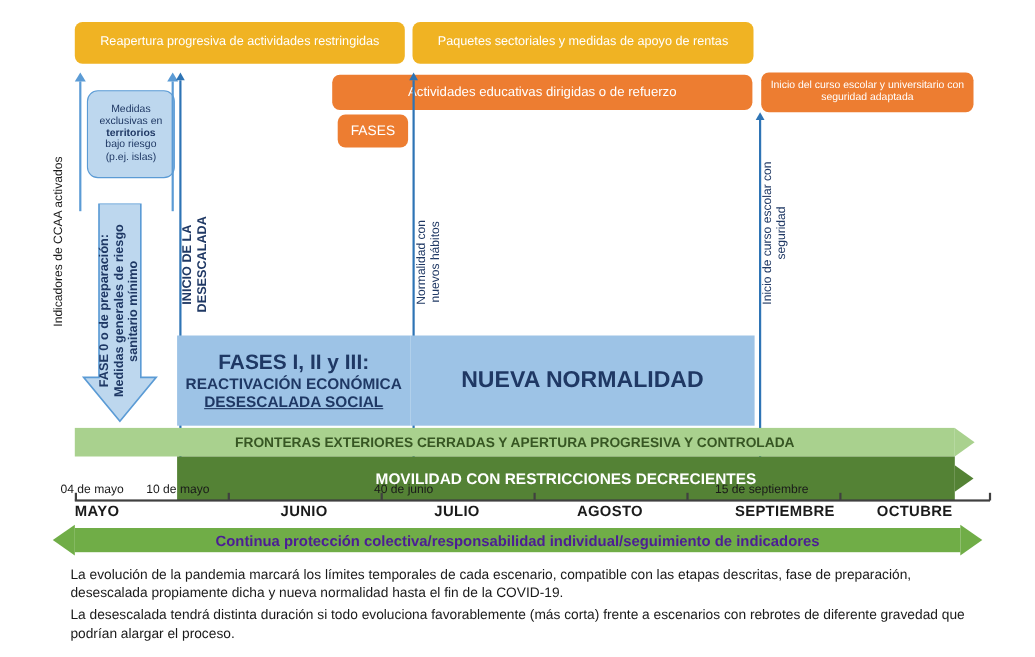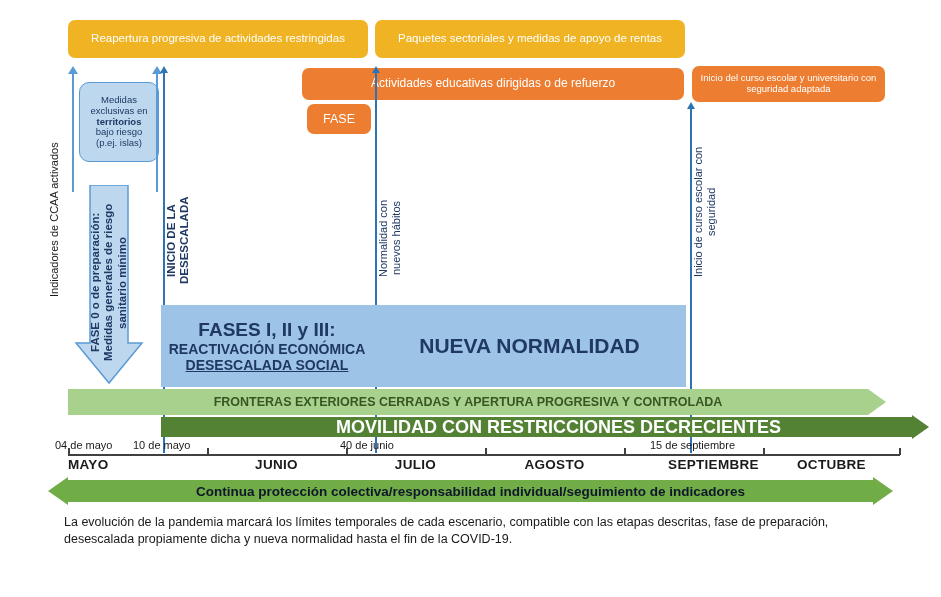--- a/index.html
+++ b/index.html
@@ -111,21 +111,21 @@
     border-top: 14px solid transparent;
     border-bottom: 14px solid transparent;
     border-right: 20px solid #70ad47;
   }
   .tri-right-green {
     width: 0; height: 0;
     border-top: 14px solid transparent;
     border-bottom: 14px solid transparent;
     border-left: 20px solid #70ad47;
   }
-  .greenbar.mid { background: #70ad47; color: #0f172a; }
+  .greenbar.mid { background: #70ad47; color: #4c1d95; }
 
   
   .axis-line { background: #404040; height: 1.5px; }
   .axis-tick { background: #404040; width: 1.5px; height: 7px; }
   .date-label { font-size: 11px; color: #1a1a1a; }
   .month-label { font-size: 13.5px; font-weight: bold; color: #1a1a1a; letter-spacing: .3px; }
 
   
   .footnote {
     font-size: 12.5px;
@@ -148,21 +148,21 @@
 
   <div class="abs box box-orange" style="left:302px; top:68px; width:382px; height:32px; font-size:12px; padding:0 8px;">
     <span>Actividades educativas dirigidas o de refuerzo</span>
   </div>
 
   <div class="abs box box-orange" style="left:692px; top:66px; width:193px; height:36px; font-size:9.5px; padding:0 6px;">
     <span>Inicio del curso escolar y universitario con seguridad adaptada</span>
   </div>
 
   <div class="abs box box-orange" style="left:307px; top:104px; width:64px; height:30px; font-size:12.5px;">
-    <span>FASE</span>
+    <span>FASES</span>
   </div>
 
 
   <div class="abs box box-blue-lite" style="left:79px; top:82px; width:80px; height:80px; font-size:9.5px; flex-direction:column; padding:2px;">
     <span>Medidas</span>
     <span>exclusivas en</span>
     <span style="font-weight:bold;">territorios</span>
     <span style="font-weight:normal;">bajo riesgo</span>
     <span>(p.ej. islas)</span>
   </div>
@@ -223,21 +223,21 @@
   </div>
 
   <div class="abs" style="left:68px; top:389px; display:flex; align-items:center;">
     <div class="greenbar light" style="width:800px; height:26px; font-size:12.5px;">
       <span>FRONTERAS EXTERIORES CERRADAS Y APERTURA PROGRESIVA Y CONTROLADA</span>
     </div>
     <div class="tri-right-light"></div>
   </div>
 
   <div class="abs" style="left:161px; top:415px; display:flex; align-items:center;">
-    <div class="greenbar dark" style="width:707px; height:20px; font-size:18px;padding-left:44px;">
+    <div class="greenbar dark" style="width:707px; height:40px; font-size:14px;">
       <span>MOVILIDAD CON RESTRICCIONES DECRECIENTES</span>
     </div>
     <div class="tri-right-dark"></div>
   </div>
 
   <div class="abs date-label" style="left:55px; top:439px;">
     <span>04 de mayo</span>
   </div>
   <div class="abs date-label" style="left:133px; top:439px;">
     <span>10 de mayo</span>
@@ -281,14 +281,17 @@
     <div class="tri-left-green"></div>
     <div class="greenbar mid" style="width:805px; height:22px; font-size:13.5px;">
       <span>Continua protección colectiva/responsabilidad individual/seguimiento de indicadores</span>
     </div>
     <div class="tri-right-green"></div>
   </div>
 
   <div class="abs footnote" style="left:64px; top:514px; width:820px;">
     <span>La evolución de la pandemia marcará los límites temporales de cada escenario, compatible con las etapas descritas, fase de preparación, desescalada propiamente dicha y nueva normalidad hasta el fin de la COVID-19.</span>
   </div>
+  <div class="abs footnote" style="left:64px; top:551px; width:820px;">
+    <span>La desescalada tendrá distinta duración si todo evoluciona favorablemente (más corta) frente a escenarios con rebrotes de diferente gravedad que podrían alargar el proceso.</span>
+  </div>
 
 </div>
 
 </body></html>

